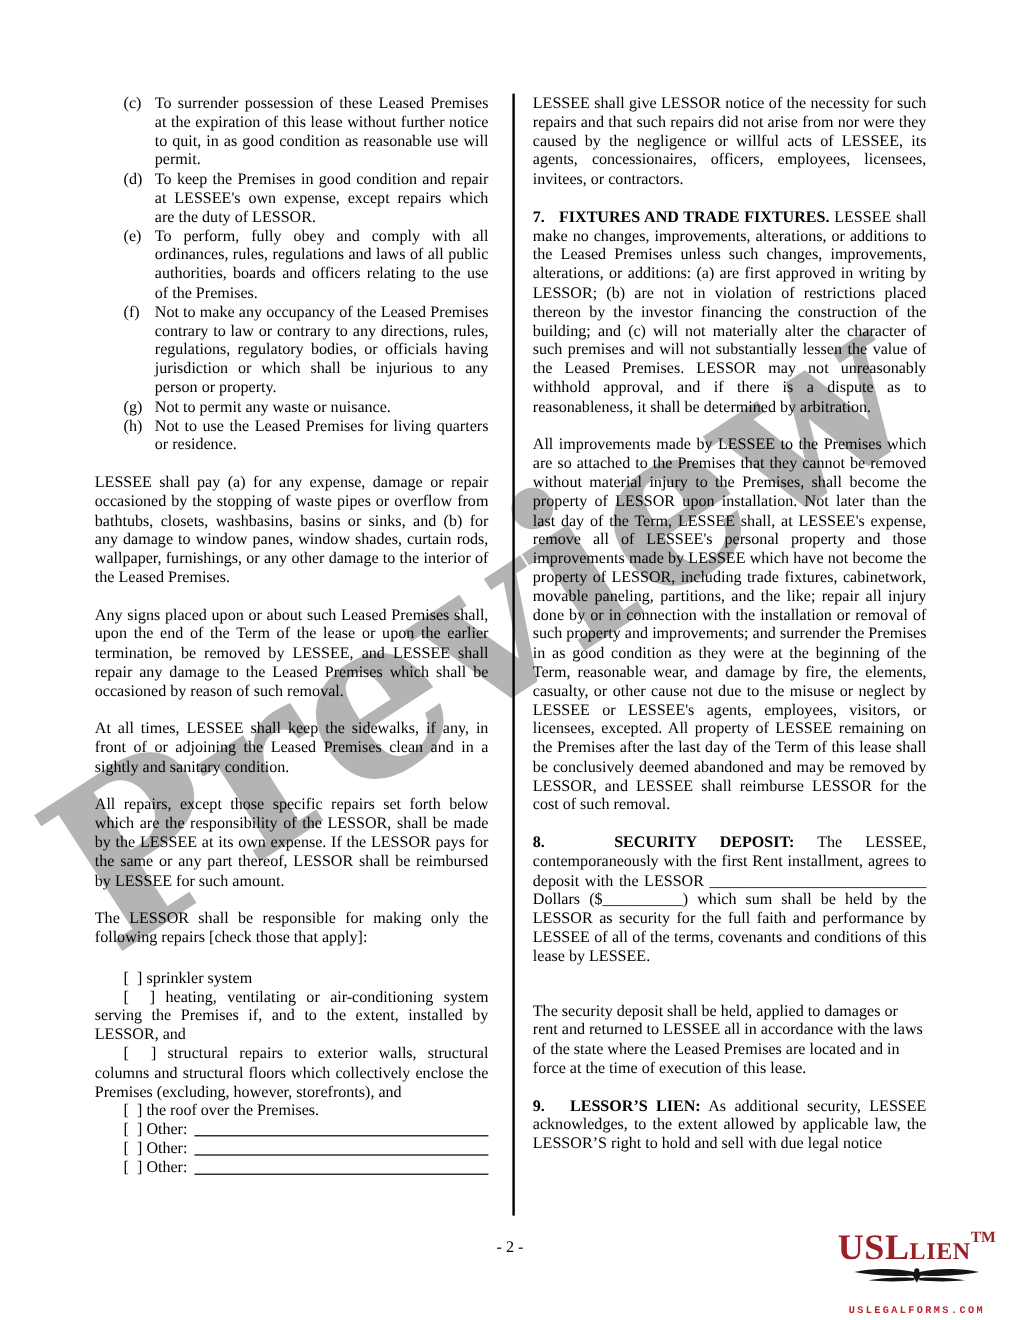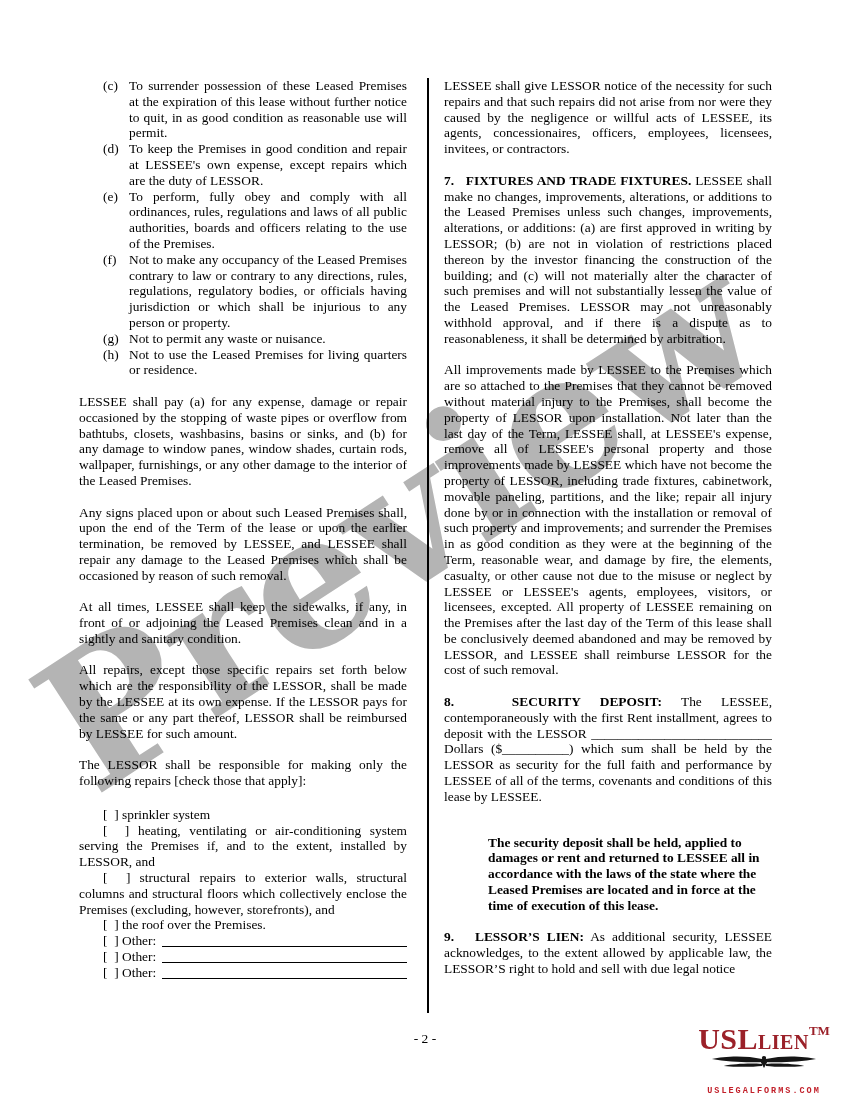--- a/index.html
+++ b/index.html
@@ -24,21 +24,21 @@
   .li-row { display:flex; padding-left:24px; }
   .li-label { flex:0 0 26px; }
   .li-text { flex:1; text-align:justify; }
 
   .checklist { margin-top:18px; }
   .check-p { margin:0; text-indent:24px; }
   .other-row { display:flex; padding-left:24px; margin:0; }
   .other-row .lead { white-space:pre; }
   .blank-line { flex:1; border-bottom:1px solid #000; margin-left:6px; margin-bottom:2px; }
 
-  .bold-left { font-weight:bold; text-align:left; margin-top:30px;margin-left:44px; }
+  .bold-left { font-weight:normal; text-align:left; margin-top:30px; }
   b { font-weight:bold; }
 
   .page-num { position:absolute; top:1031px; left:0; width:850px; text-align:center; z-index:1; font-size:13.5px; }
 
   .logo { position:absolute; top:1024px; left:688px; width:152px; text-align:center; z-index:1; }
   .logo-text { font-family:"Liberation Serif", serif; font-weight:bold; line-height:1; white-space:nowrap; }
   .logo-big   { font-size:30px; letter-spacing:0.5px; }
   .logo-small { font-size:20px; letter-spacing:0.5px; }
   .logo-tm { font-size:13px; vertical-align:14px; letter-spacing:0;text-align:center; }
   .logo-eagle { margin-top:1px; line-height:0; }

